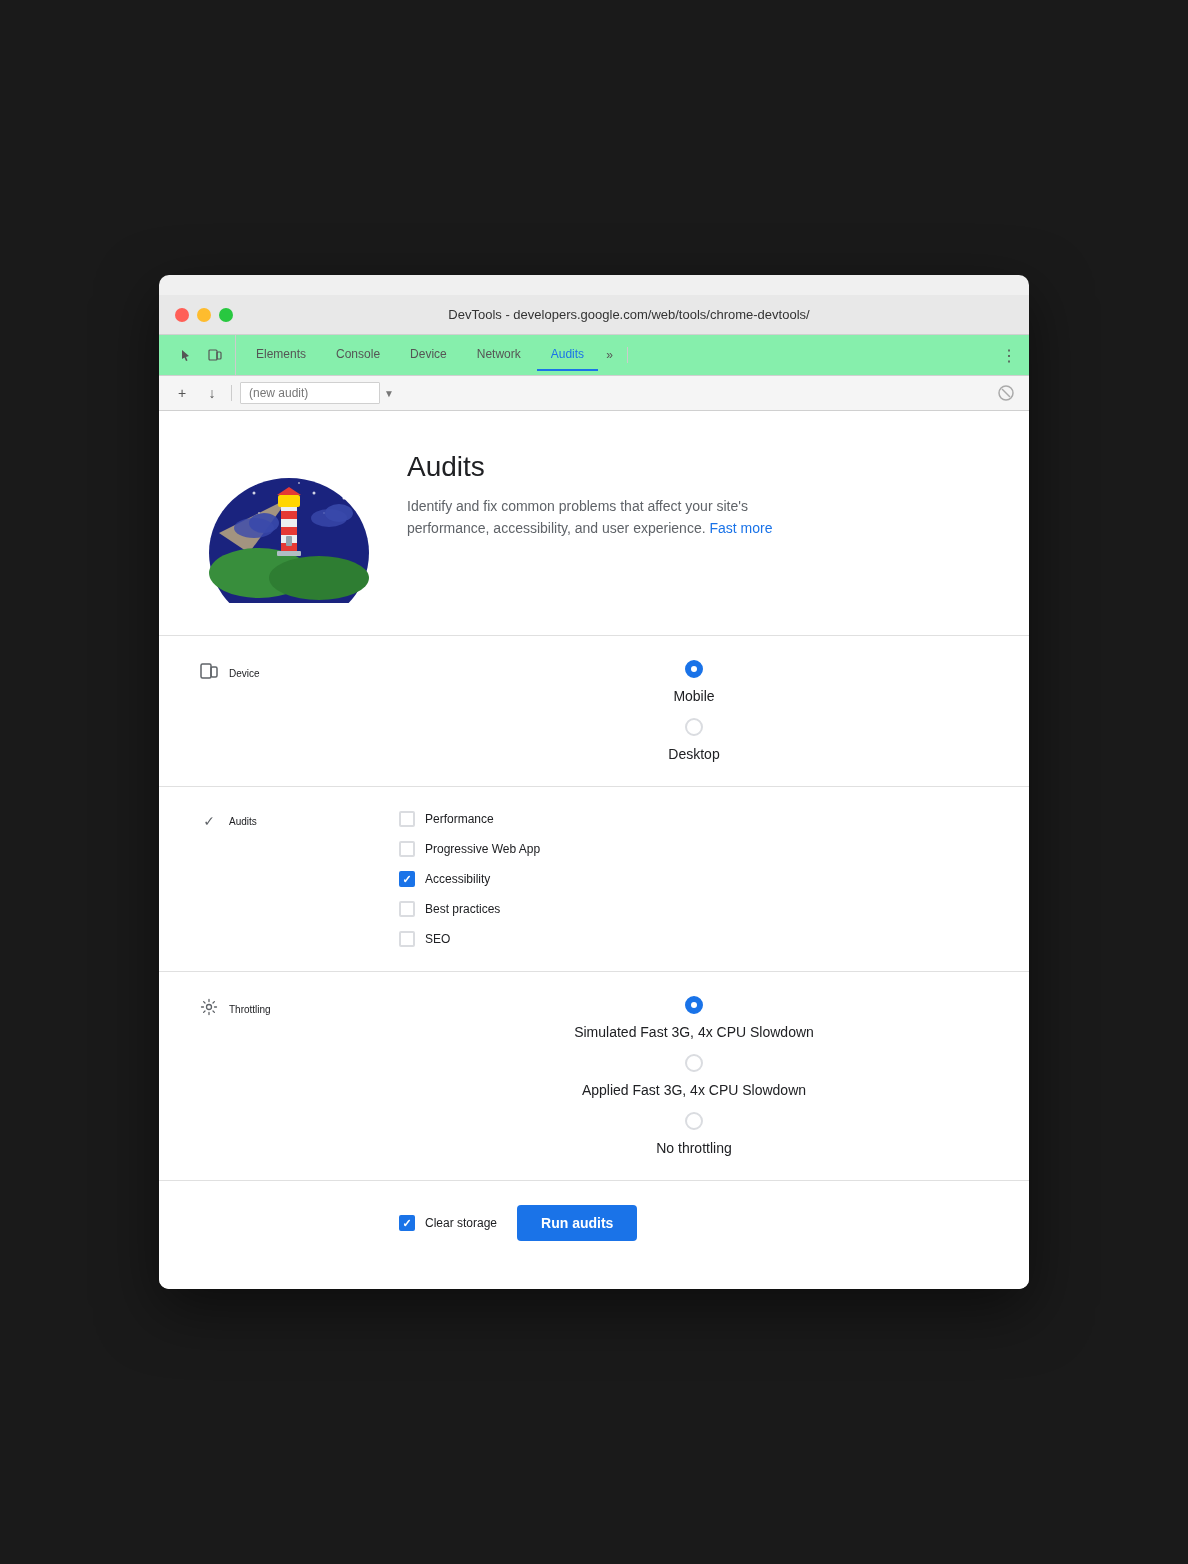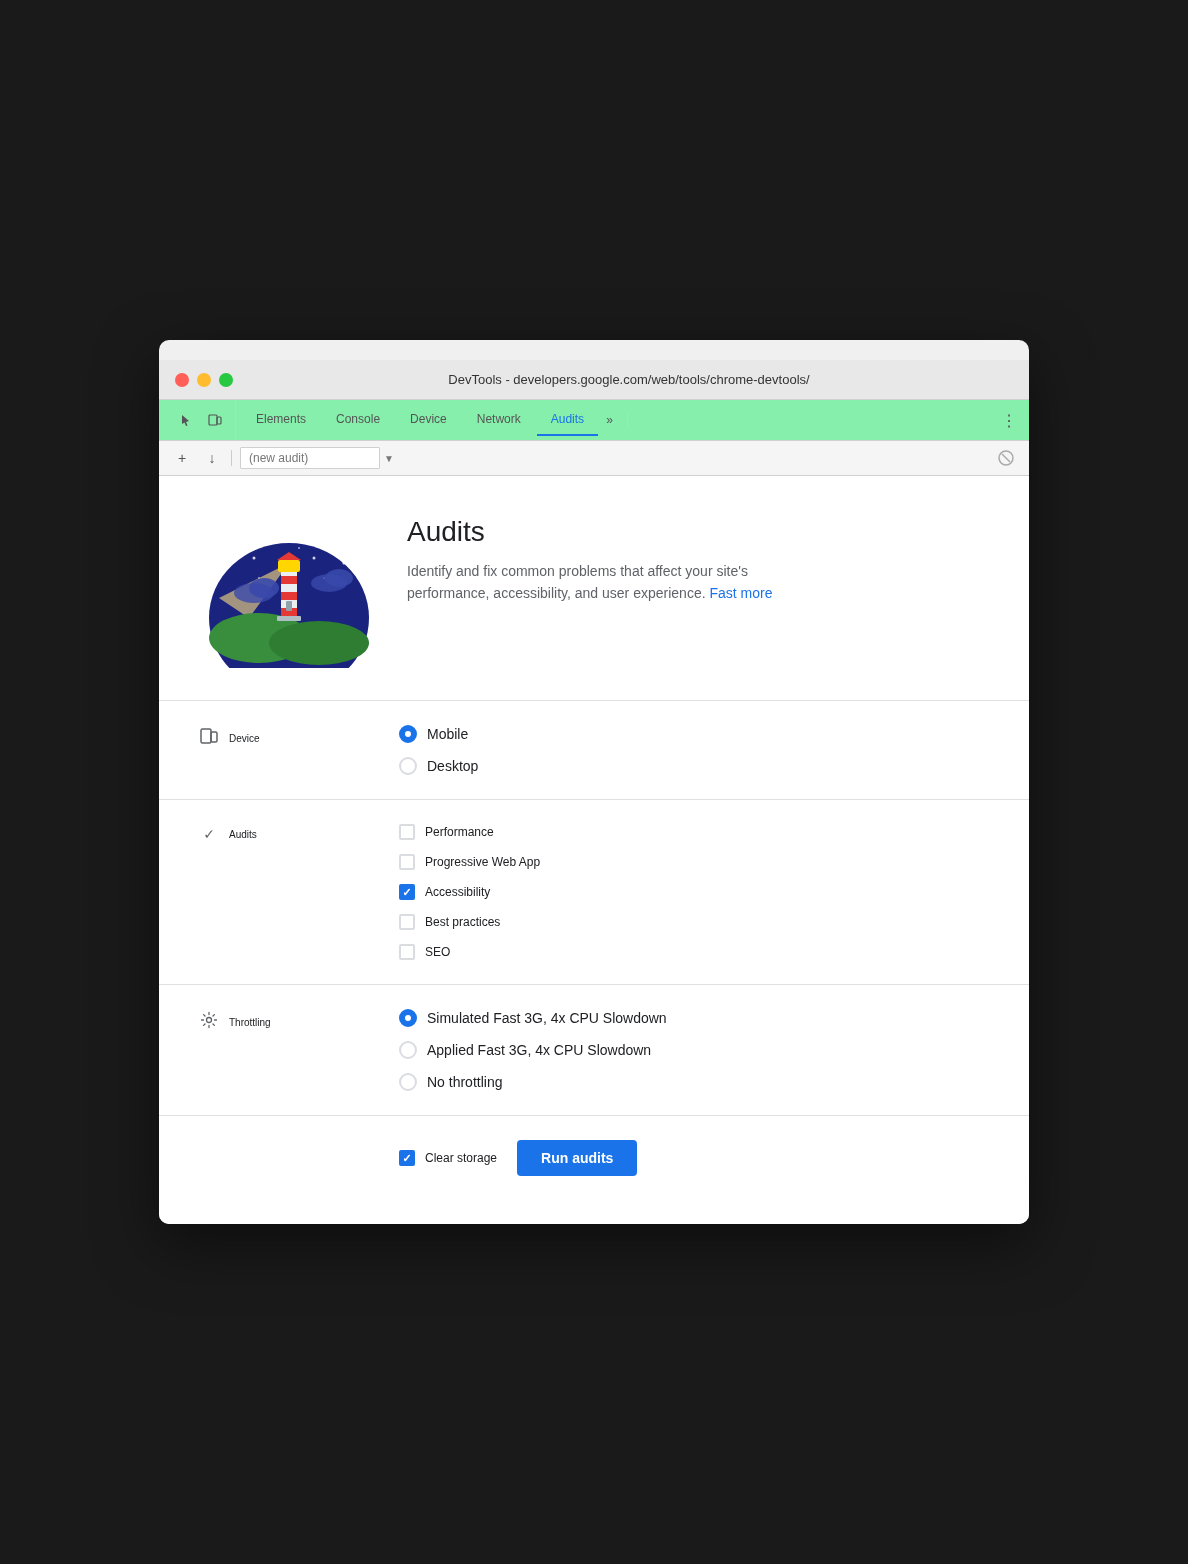--- a/index.html
+++ b/index.html
@@ -225,20 +225,21 @@
       flex-direction: column;
       gap: 14px;
       flex: 1;
     }
     
     .radio-option {
       display: flex;
       align-items: center;
       gap: 10px;
       cursor: pointer;
+      flex-direction: column;
     }
     .radio-circle {
       width: 18px;
       height: 18px;
       border-radius: 50%;
       border: 2px solid #dadce0;
       display: flex;
       align-items: center;
       justify-content: center;
       flex-shrink: 0;

